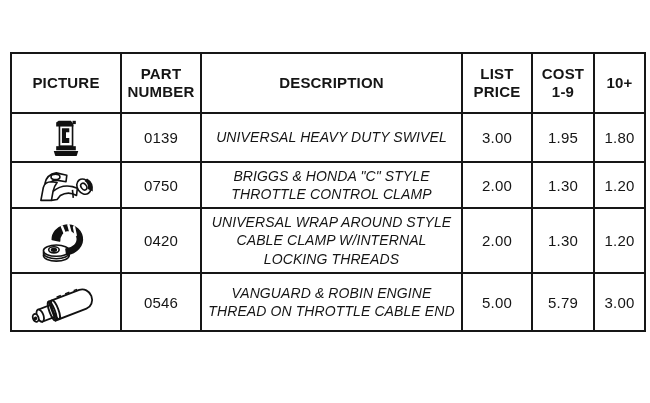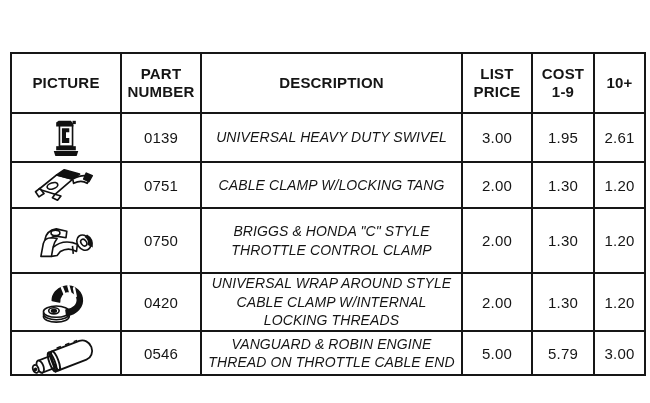--- a/index.html
+++ b/index.html
@@ -98,45 +98,23 @@
             <path d="M17,12 h9 v5 h-4 v7 h4 v6 h-9 z" fill="#111"></path>
             <path d="M10,34 h24 v5 h-24 z" fill="#111"></path>
             <path d="M7,40 h30 l-2,6 h-26 z" fill="#111"></path>
           </svg>
         </span>
       </td>
       <td class="num">0139</td>
       <td class="desc">UNIVERSAL HEAVY DUTY SWIVEL</td>
       <td class="num">3.00</td>
       <td class="num">1.95</td>
-      <td class="num">2.61</td>
+      <td class="num">1.80</td>
     </tr>
 
-    <tr>
-      <td class="pic">
-        <span>
-          <svg width="66" height="38" viewBox="0 0 78 44">
-            <g stroke="#111" stroke-width="2" stroke-linejoin="round">
-              <path d="M7,27 L28,10 L47,15 L26,33 Z" fill="#fff"></path>
-              <path d="M28,10 L47,15 L55,9 L37,4 Z" fill="#111"></path>
-              <path d="M47,15 C55,11 62,9 68,13 L64,20 C58,16 52,18 48,20 Z" fill="#fff"></path>
-              <path d="M63,8 l7,3 l-4,7 l-6,-3 z" fill="#111"></path>
-              <ellipse cx="23" cy="23" rx="6.5" ry="3.6" fill="#fff" transform="rotate(-18 23 23)"></ellipse>
-              <path d="M8,26 l-5,4 l4,6 l6,-4 z" fill="#fff"></path>
-              <path d="M26,33 l7,2 l-4,5 l-6,-3 z" fill="#fff"></path>
-            </g>
-          </svg>
-        </span>
-      </td>
-      <td class="num">0751</td>
-      <td class="desc">CABLE CLAMP W/LOCKING TANG</td>
-      <td class="num">2.00</td>
-      <td class="num">1.30</td>
-      <td class="num">1.20</td>
-    </tr>
 
     <tr>
       <td class="pic">
         <span>
           <svg width="68" height="40" viewBox="0 0 84 48">
             <g stroke="#111" stroke-width="2" stroke-linejoin="round" fill="#fff">
               <path d="M16,22 Q18,11 30,9 L43,12 L42,20 L30,18 Q24,18 22,24 Z"></path>
               <ellipse cx="29" cy="14" rx="5.5" ry="3.2"></ellipse>
               <path d="M11,43 L14,27 Q16,20 24,20 L31,21 Q27,26 26,32 L24,43 Z"></path>
               <path d="M26,32 Q36,23 50,26 L56,28 L55,37 Q45,31 35,37 L31,42 L24,43" fill="none"></path>

